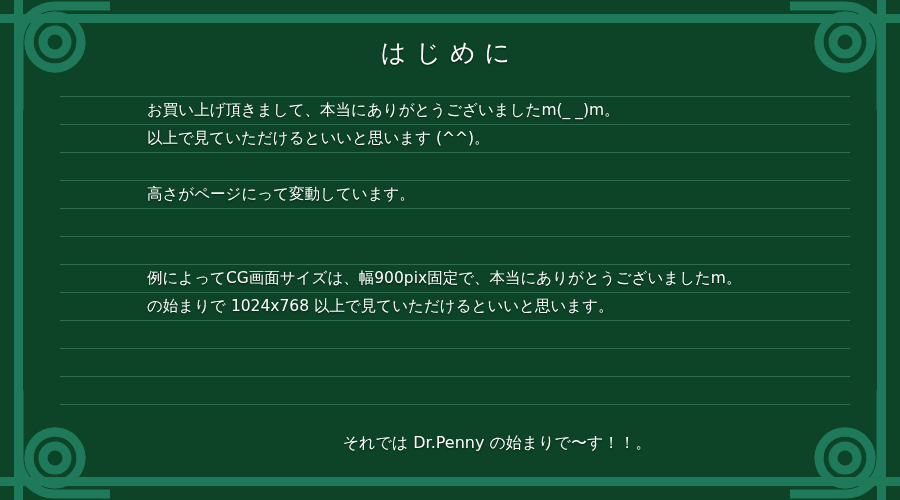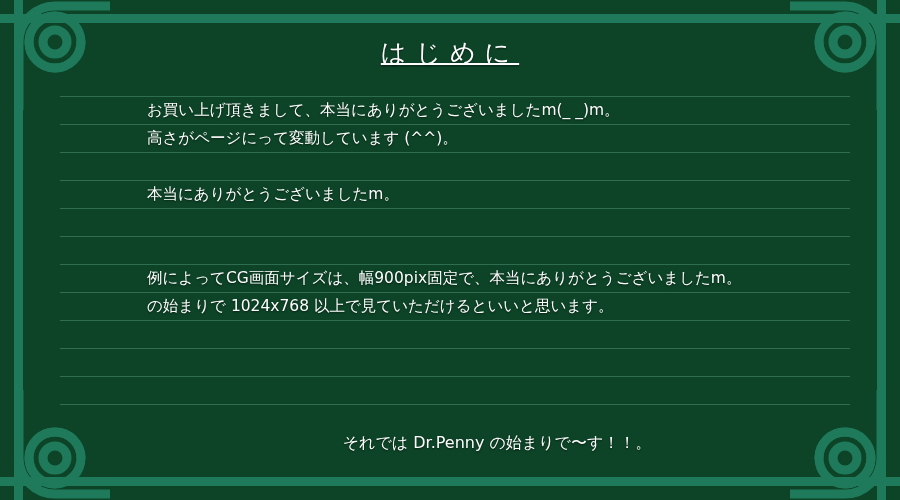--- a/index.html
+++ b/index.html
@@ -74,21 +74,20 @@
     left: 0;
     top: 36px;
     width: 900px;
     text-align: center;
     color: #ffffff;
     font-size: 25px;
     letter-spacing: 9px;
     font-weight: 400;
     text-shadow: 0 1px 2px rgba(0,0,0,0.55);
     white-space: nowrap;
-    text-decoration: underline;
   }
 
   #body-text {
     position: absolute;
     left: 127px;
     top: 96px;
     width: 720px;
   }
   .line {
     height: 28px;
@@ -182,23 +181,23 @@
         <path d="M81 42 A26 26 0 1 1 55 16" stroke-width="9"></path>
         <circle cx="55" cy="42" r="12" stroke-width="9"></circle>
       </g>
     </svg>
   </div>
 
   <div id="title">はじめに</div>
 
   <div id="body-text">
       <div class="line">お買い上げ頂きまして、本当にありがとうございましたm(_ _)m。</div>
-      <div class="line">高さがページにって変動しています (^^)。</div>
+      <div class="line">以上で見ていただけるといいと思います (^^)。</div>
       <div class="line blank"></div>
-      <div class="line">本当にありがとうございましたm。</div>
+      <div class="line">高さがページにって変動しています。</div>
       <div class="line blank"></div>
       <div class="line blank"></div>
       <div class="line">例によってCG画面サイズは、幅900pix固定で、本当にありがとうございましたm。</div>
       <div class="line">の始まりで 1024x768 以上で見ていただけるといいと思います。</div>
     </div>
 
   <div id="closing">それでは Dr.Penny の始まりで〜す！！。</div>
 
 </div>
 

